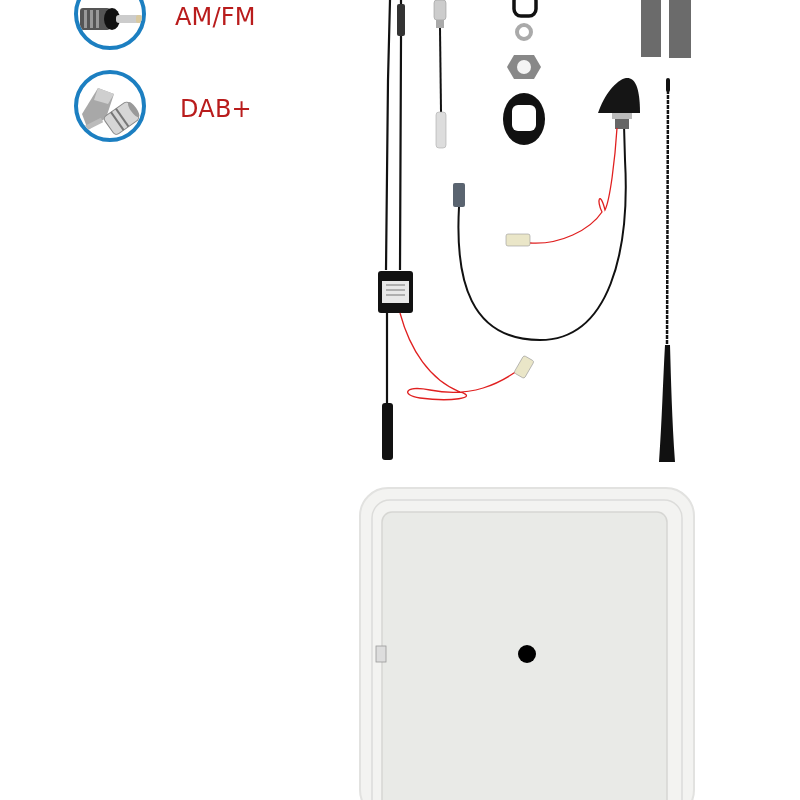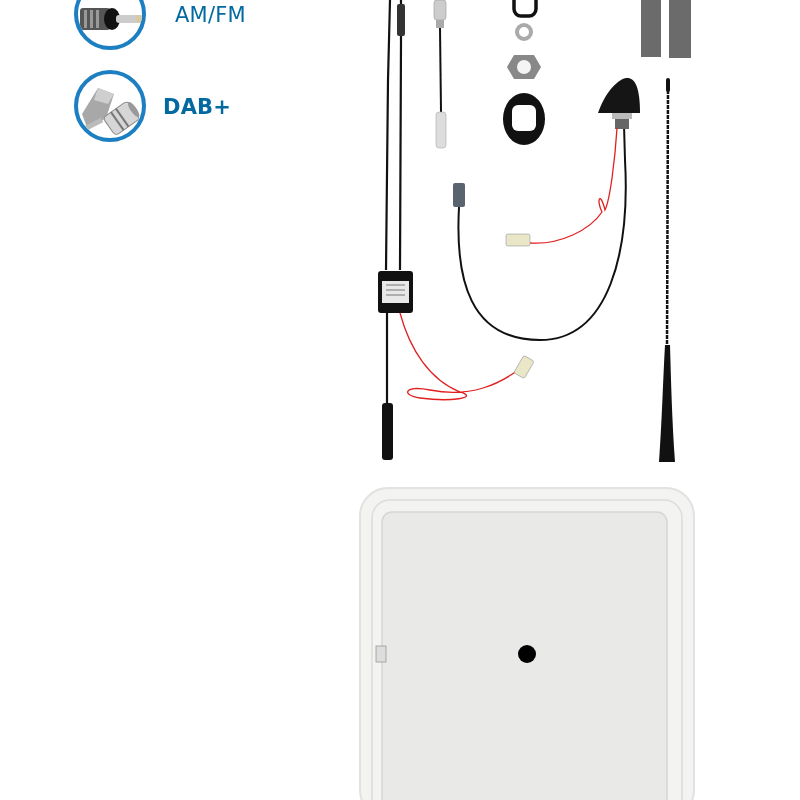--- a/index.html
+++ b/index.html
@@ -1,21 +1,21 @@
 <!DOCTYPE html>
 <html><head>
 <meta charset="utf-8">
 <style>
   html, body { margin:0; padding:0; background:#ffffff; }
   body { width:800px; height:800px; position:relative; overflow:hidden; font-family:"DejaVu Sans", sans-serif; }
   .legend-circle {
     position:absolute; width:72px; height:72px; border-radius:50%;
     border:4px solid #1c7fc1; background:#fff; overflow:hidden; box-sizing:border-box;
   }
-  .legend-label { position:absolute; font-size:21px; color:#0369a1; letter-spacing:0.2px; }
+  .legend-label { position:absolute; font-size:24px; color:#b91c1c; letter-spacing:0.2px; }
   svg { position:absolute; left:0; top:0; }
 </style>
 </head>
 <body>
 
 <div class="legend-circle" style="left:74px; top:-22px;">
   <svg width="72" height="72">
     <rect x="2" y="26" width="30" height="22" rx="3" fill="#555"></rect>
     <rect x="6" y="28" width="3" height="18" fill="#999"></rect>
     <rect x="12" y="28" width="3" height="18" fill="#999"></rect>
@@ -33,21 +33,21 @@
     <polygon points="20,14 36,20 30,30 16,26" fill="#cfcfcf"></polygon>
     <line x1="0" y1="58" x2="24" y2="46" stroke="#bbb" stroke-width="5"></line>
     <g transform="rotate(-35 42 44)">
       <rect x="28" y="34" width="30" height="22" rx="4" fill="#d6d6d6" stroke="#888" stroke-width="1"></rect>
       <line x1="38" y1="34" x2="38" y2="56" stroke="#777" stroke-width="2"></line>
       <line x1="44" y1="34" x2="44" y2="56" stroke="#777" stroke-width="2"></line>
       <ellipse cx="58" cy="45" rx="3" ry="9" fill="#999"></ellipse>
     </g>
   </svg>
 </div>
-<div class="legend-label" style="left:163px; top:95px;font-weight:bold;">DAB+</div>
+<div class="legend-label" style="left:180px; top:95px;">DAB+</div>
 
 <svg width="800" height="800">
 
   <g>
     <path d="M390,0 L388,80 L386,270" stroke="#111" stroke-width="2.2" fill="none"></path>
     <path d="M401,0 L401,40 L400,270" stroke="#111" stroke-width="2.2" fill="none"></path>
     <rect x="397" y="4" width="8" height="32" rx="2" fill="#333"></rect>
 
     <rect x="378" y="271" width="35" height="42" rx="3" fill="#111"></rect>
     <rect x="382" y="281" width="27" height="22" fill="#e8e8e8"></rect>

